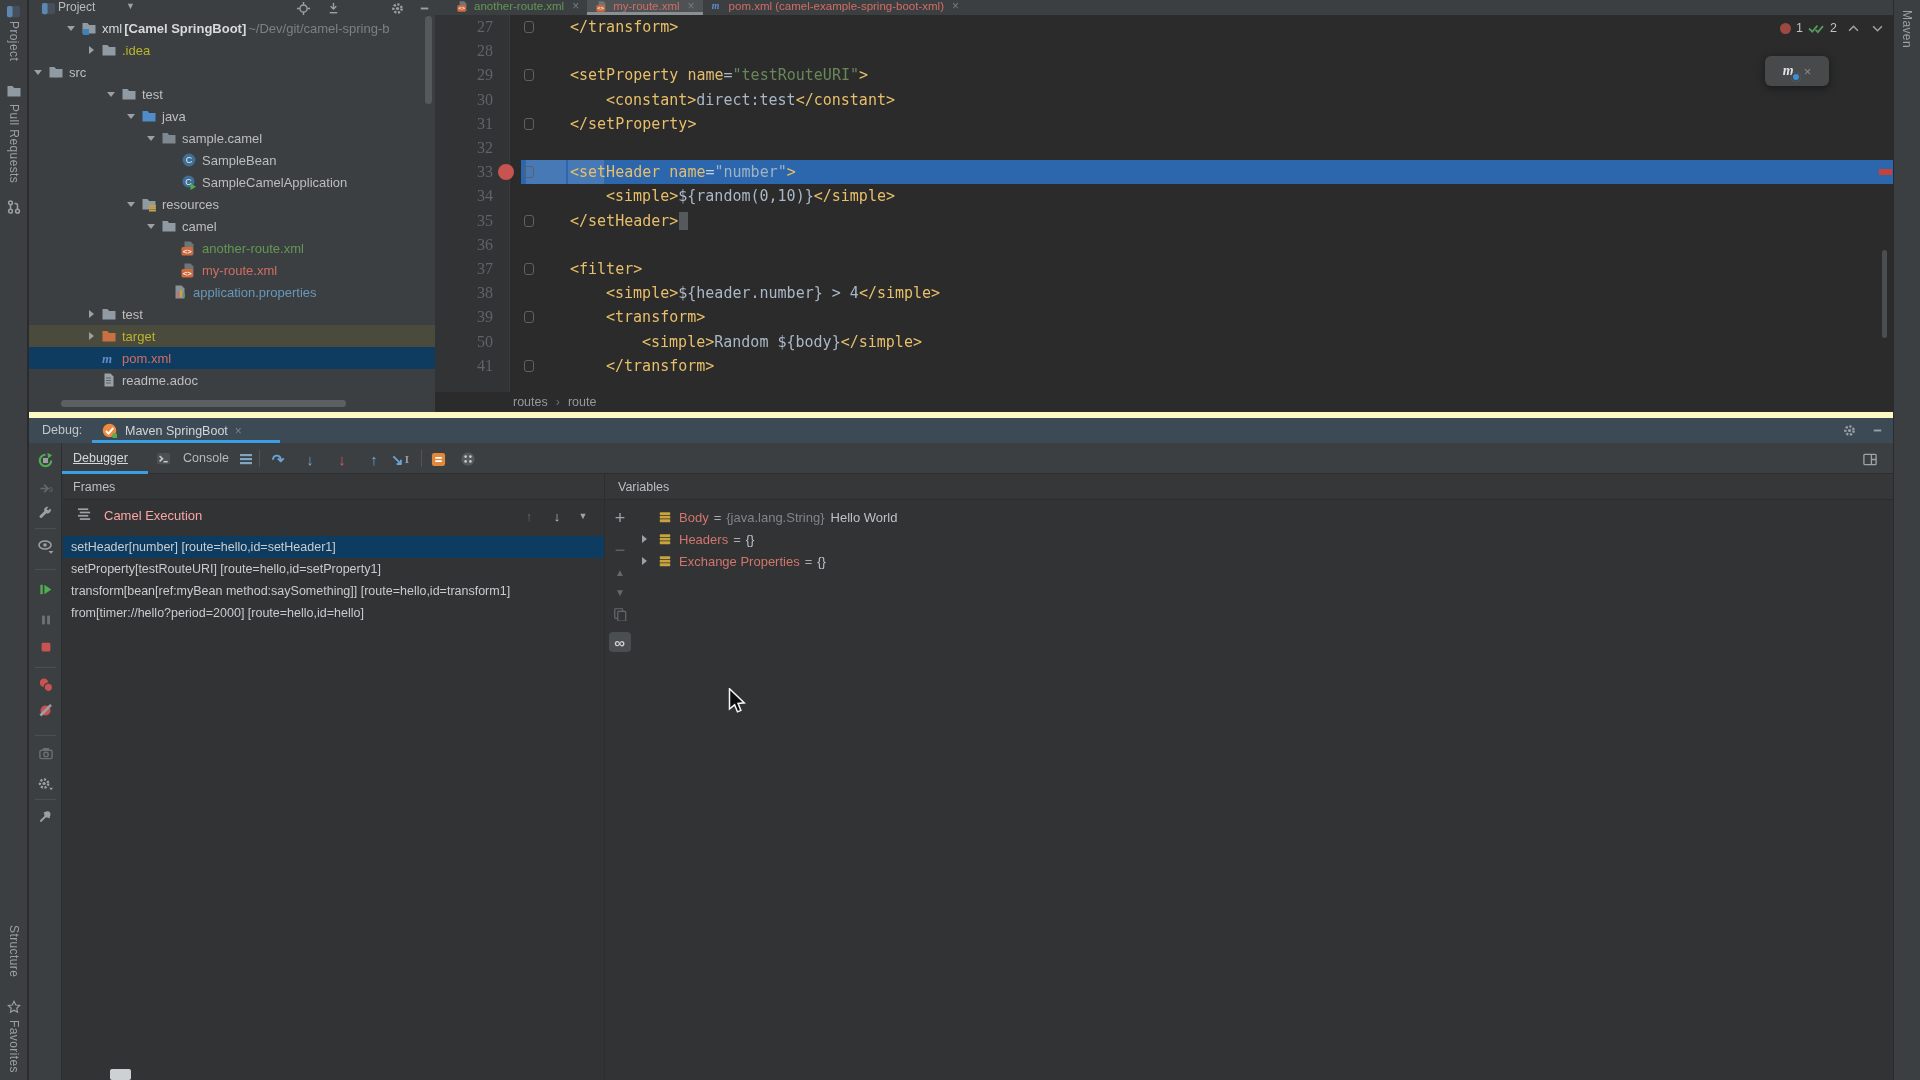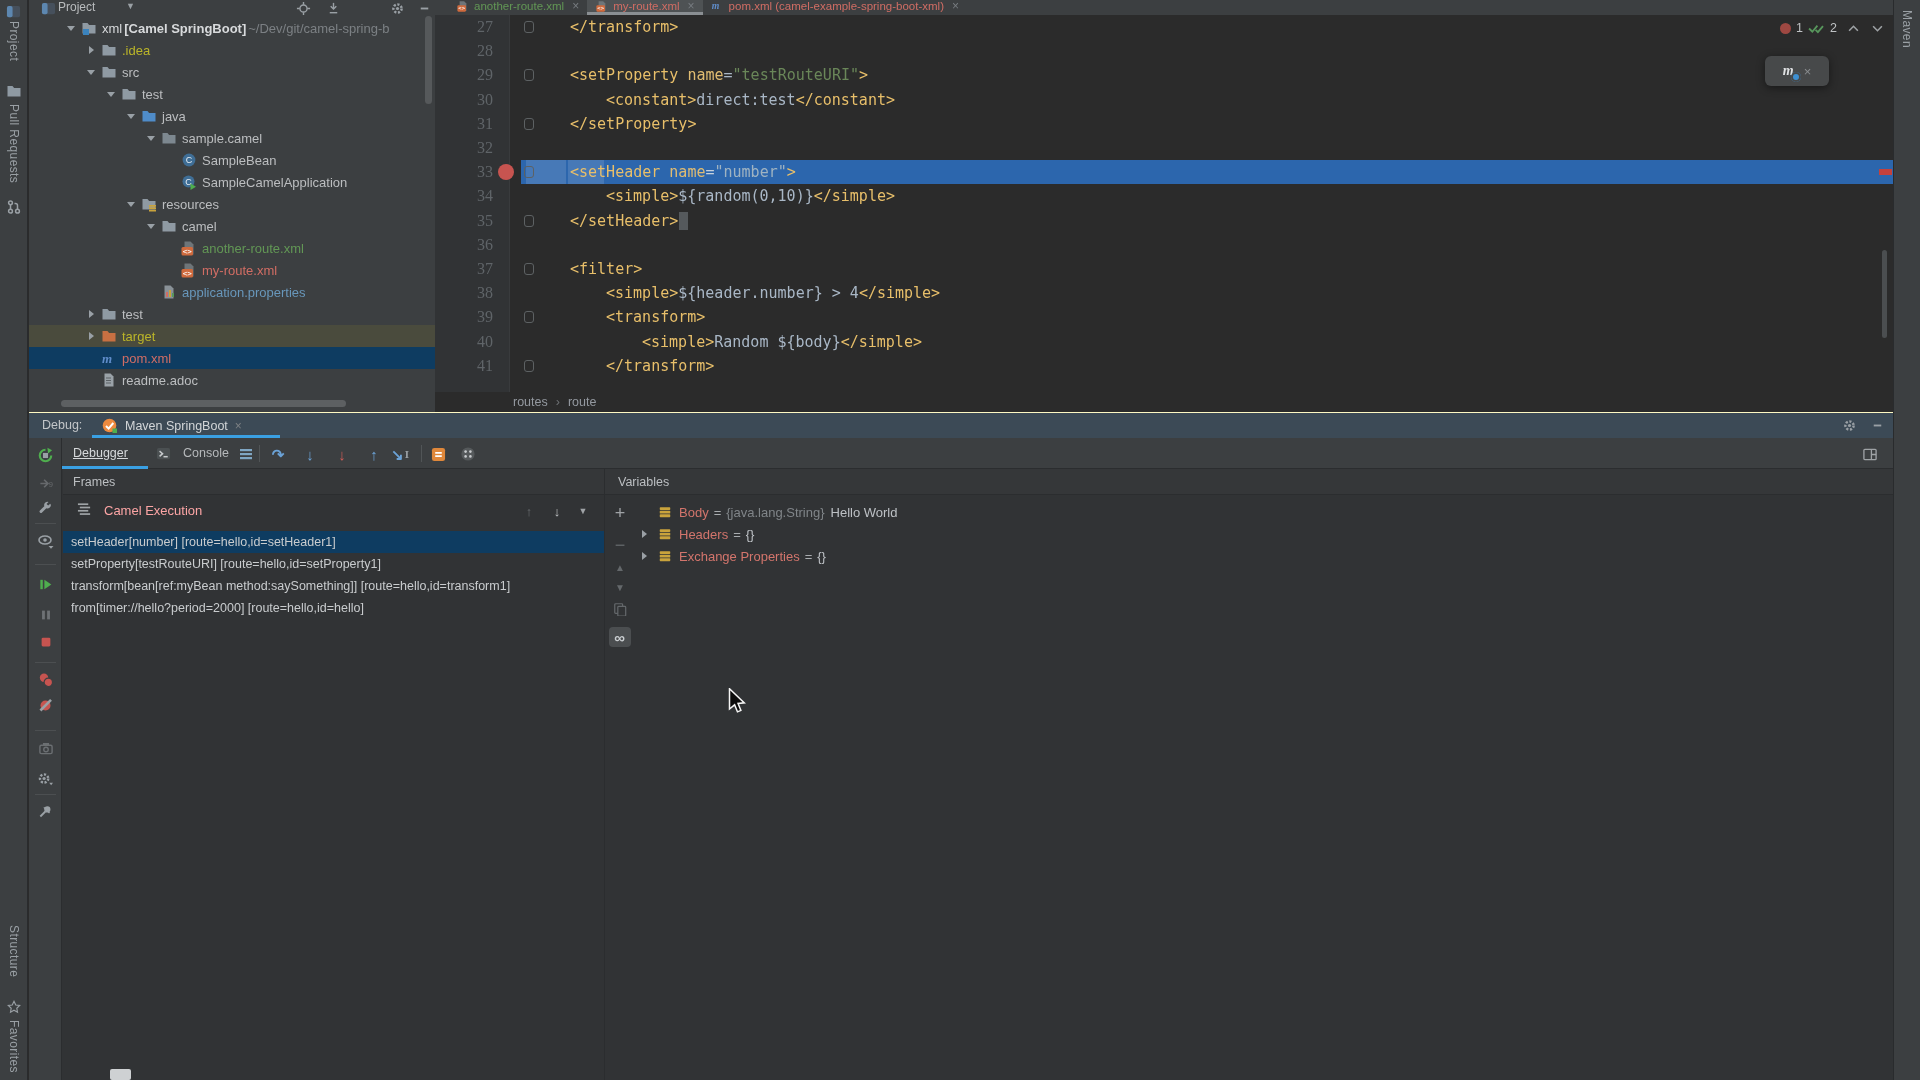--- a/index.html
+++ b/index.html
@@ -62,21 +62,21 @@
   .insp .dotred{width:11px;height:11px;border-radius:50%;background:#9e4842}
   .mavenpopup{position:absolute;left:1330px;top:56px;width:64px;height:30px;background:#47494a;border-radius:6px;
               box-shadow:0 2px 8px rgba(0,0,0,.45);display:flex;align-items:center;justify-content:center;gap:10px}
   .mavenpopup .m{font-family:"Liberation Serif",serif;font-style:italic;font-weight:bold;font-size:14px;color:#dfe1e3;position:relative}
   .mavenpopup .m::after{content:"";position:absolute;right:-7px;bottom:-3px;width:10px;height:10px;border-radius:50%;background:#3d8fd1;
               box-shadow:inset 0 0 0 2px #47494a}
   .mavenpopup .x{color:#8a8d90;font-size:13px}
   .escroll{position:absolute;right:6px;top:250px;width:5px;height:88px;background:#4b4e50;border-radius:3px}
 
   
-  .debug{position:absolute;left:29px;top:412px;width:1864px;height:668px;background:#313335;border-top:1px solid #fef9c3;z-index:10}
+  .debug{position:absolute;left:29px;top:412px;width:1864px;height:668px;background:#313335;border-top:6px solid #fef9c3;z-index:10}
   .dhead{position:absolute;top:0;left:0;right:0;height:25px;background:#3c4a56}
   .dhead .lab{position:absolute;left:13px;top:0;line-height:25px;font-size:12.5px;color:#c3c6c9}
   .dtabsess{position:absolute;left:63px;top:0;height:25px;display:flex;align-items:center;gap:7px;padding:0 10px;font-size:12.5px;color:#d3d6d8}
   .dtabsess .x{color:#7d8184;font-size:12px}
   .dunder{position:absolute;left:63px;top:22px;width:188px;height:3px;background:#3aa0e3}
   .dhico{position:absolute;top:4px;width:16px;height:16px;display:flex;align-items:center;justify-content:center}
   .dtoolbar{position:absolute;top:25px;left:0;right:0;height:31px;background:#3c3f41;border-bottom:1px solid #2b2d2f}
   .dtab{position:absolute;top:0;height:31px;line-height:31px;font-size:12.5px;color:#b6b9bb;display:flex;align-items:center;gap:6px}
   .dtab.active{color:#d6d9db}
   .dtabunder{position:absolute;left:31px;top:28px;width:88px;height:3px;background:#3aa0e3}
@@ -203,21 +203,21 @@
         </div>
         <div class="trow" style="padding-left: 53px;">
           <span class="tchev r"></span>
           <span class="ic">
             <svg width="16" height="16" viewBox="0 0 16 16">
               <path d="M1.5 3h5l1.6 2h6.4v8.5h-13z" fill="#8f9aa3"></path>
             </svg>
           </span>
           <span class="tlab st-excluded">.idea</span>
         </div>
-        <div class="trow" style="padding-left: 53px;">
+        <div class="trow" style="">
           <span class="tchev d"></span>
           <span class="ic">
             <svg width="16" height="16" viewBox="0 0 16 16">
               <path d="M1.5 3h5l1.6 2h6.4v8.5h-13z" fill="#8f9aa3"></path>
             </svg>
           </span>
           <span class="tlab st-plain">src</span>
         </div>
         <div class="trow" style="padding-left: 73px;">
           <span class="tchev d"></span>
@@ -298,21 +298,21 @@
           <span class="tchev"></span>
           <span class="ic">
             <svg width="16" height="16" viewBox="0 0 16 16">
               <path d="M3.5 1.5h6l3 3v10h-9z" fill="#6e7579"></path>
               <rect x="0.5" y="7" width="11.5" height="8.5" rx="1.5" fill="#cf6a3d"></rect>
               <text x="6.2" y="13.6" font-size="7.5" fill="#fff" text-anchor="middle" font-family="DejaVu Sans Mono">&lt;&gt;</text>
             </svg>
           </span>
           <span class="tlab st-modified">my-route.xml</span>
         </div>
-        <div class="trow" style="padding-left: 113px;">
+        <div class="trow" style="padding-left: 113px; margin-left: 11px;">
           <span class="tchev"></span>
           <span class="ic">
             <svg width="16" height="16" viewBox="0 0 16 16">
               <path d="M3.5 1.5h6l3 3v10h-9z" fill="#8a9298"></path>
               <rect x="5" y="8" width="2" height="5" fill="#d16d64"></rect>
               <rect x="8" y="6" width="2" height="7" fill="#c9a33c"></rect>
               <rect x="11" y="9" width="2" height="4" fill="#57965c"></rect>
             </svg>
           </span>
           <span class="tlab st-props">application.properties</span>
@@ -453,21 +453,21 @@
         <div class="cl" style="top: 281.2px;">
           <span class="lnum">38</span>
           <span class="ltext" style="left: 171px;"><span class="c-tag">&lt;simple&gt;</span><span class="c-plain">${header.number} &gt; 4</span><span class="c-tag">&lt;/simple&gt;</span></span>
         </div>
         <div class="cl" style="top: 305.4px;">
           <span class="lnum">39</span>
           <span class="fold"></span>
           <span class="ltext" style="left: 171px;"><span class="c-tag">&lt;transform&gt;</span></span>
         </div>
         <div class="cl" style="top: 329.6px;">
-          <span class="lnum">40</span>
+          <span class="lnum">50</span>
           <span class="ltext" style="left: 207px;"><span class="c-tag">&lt;simple&gt;</span><span class="c-plain">Random ${body}</span><span class="c-tag">&lt;/simple&gt;</span></span>
         </div>
         <div class="cl" style="top: 353.8px;">
           <span class="lnum">41</span>
           <span class="fold"></span>
           <span class="ltext" style="left: 171px;"><span class="c-tag">&lt;/transform&gt;</span></span>
         </div>
       </div>
     <div class="bcrumb">
       <span style="padding-left:78px">routes</span><span class="sep">›</span><span>route</span>

